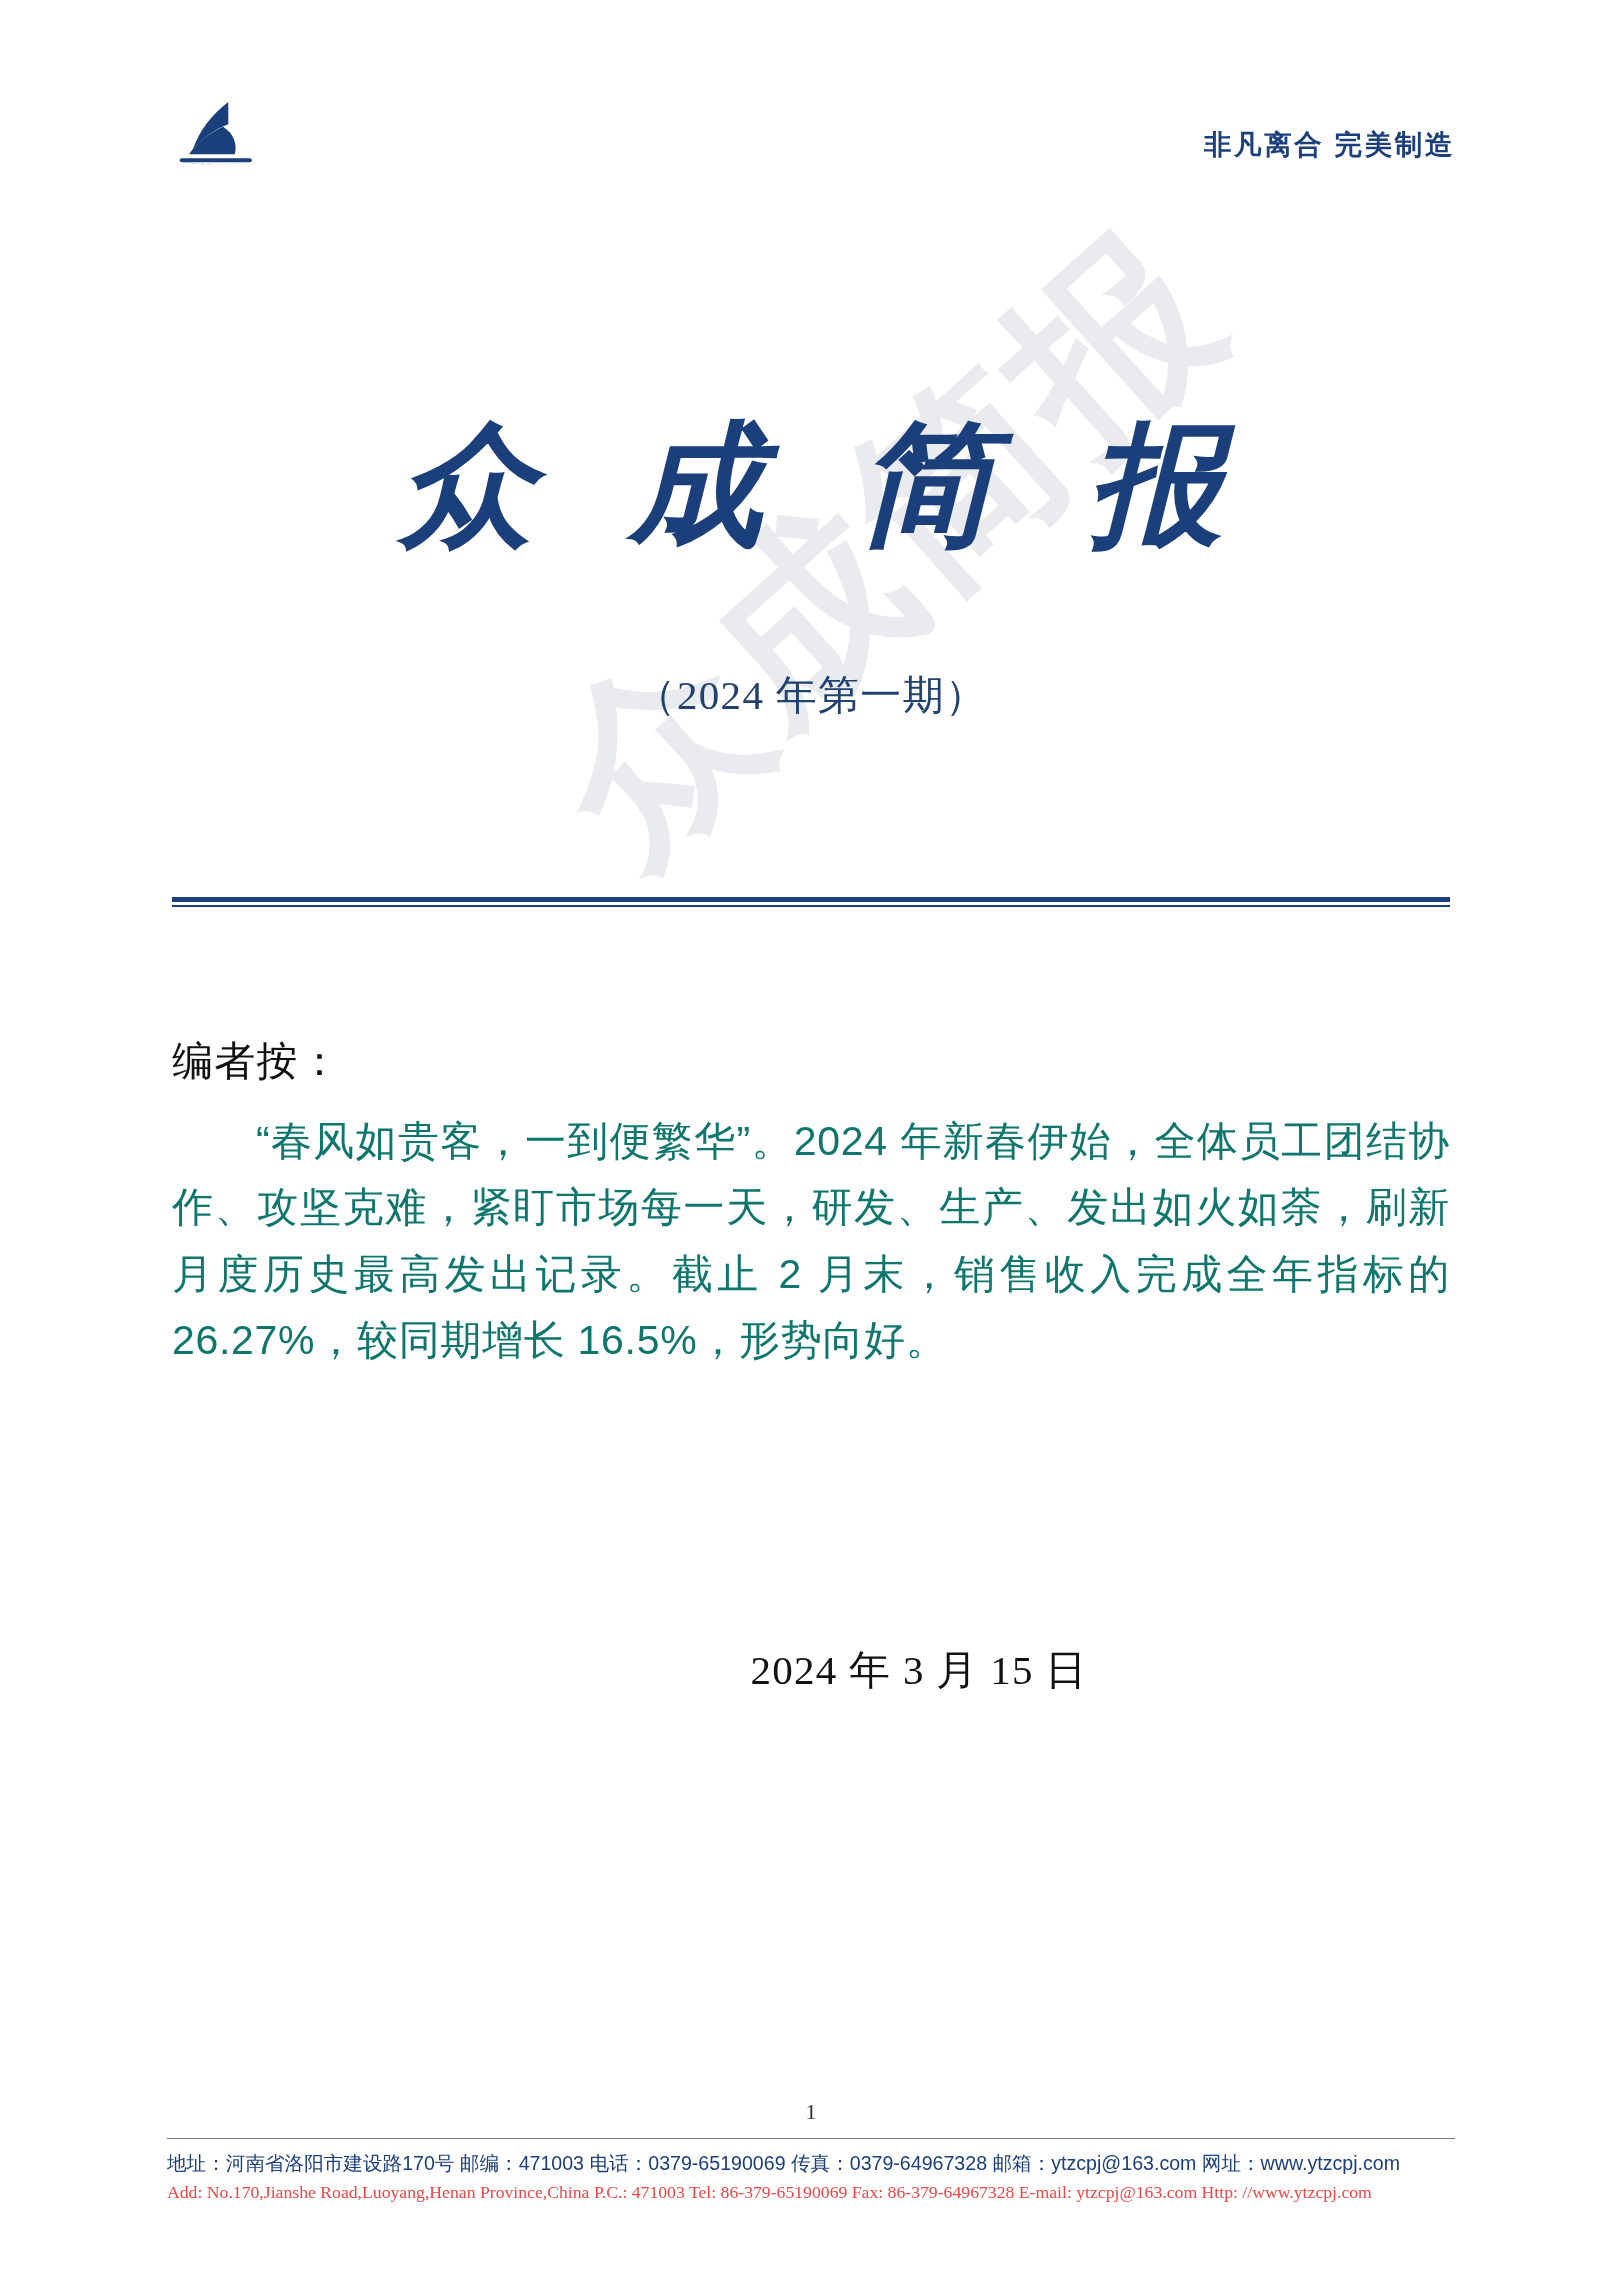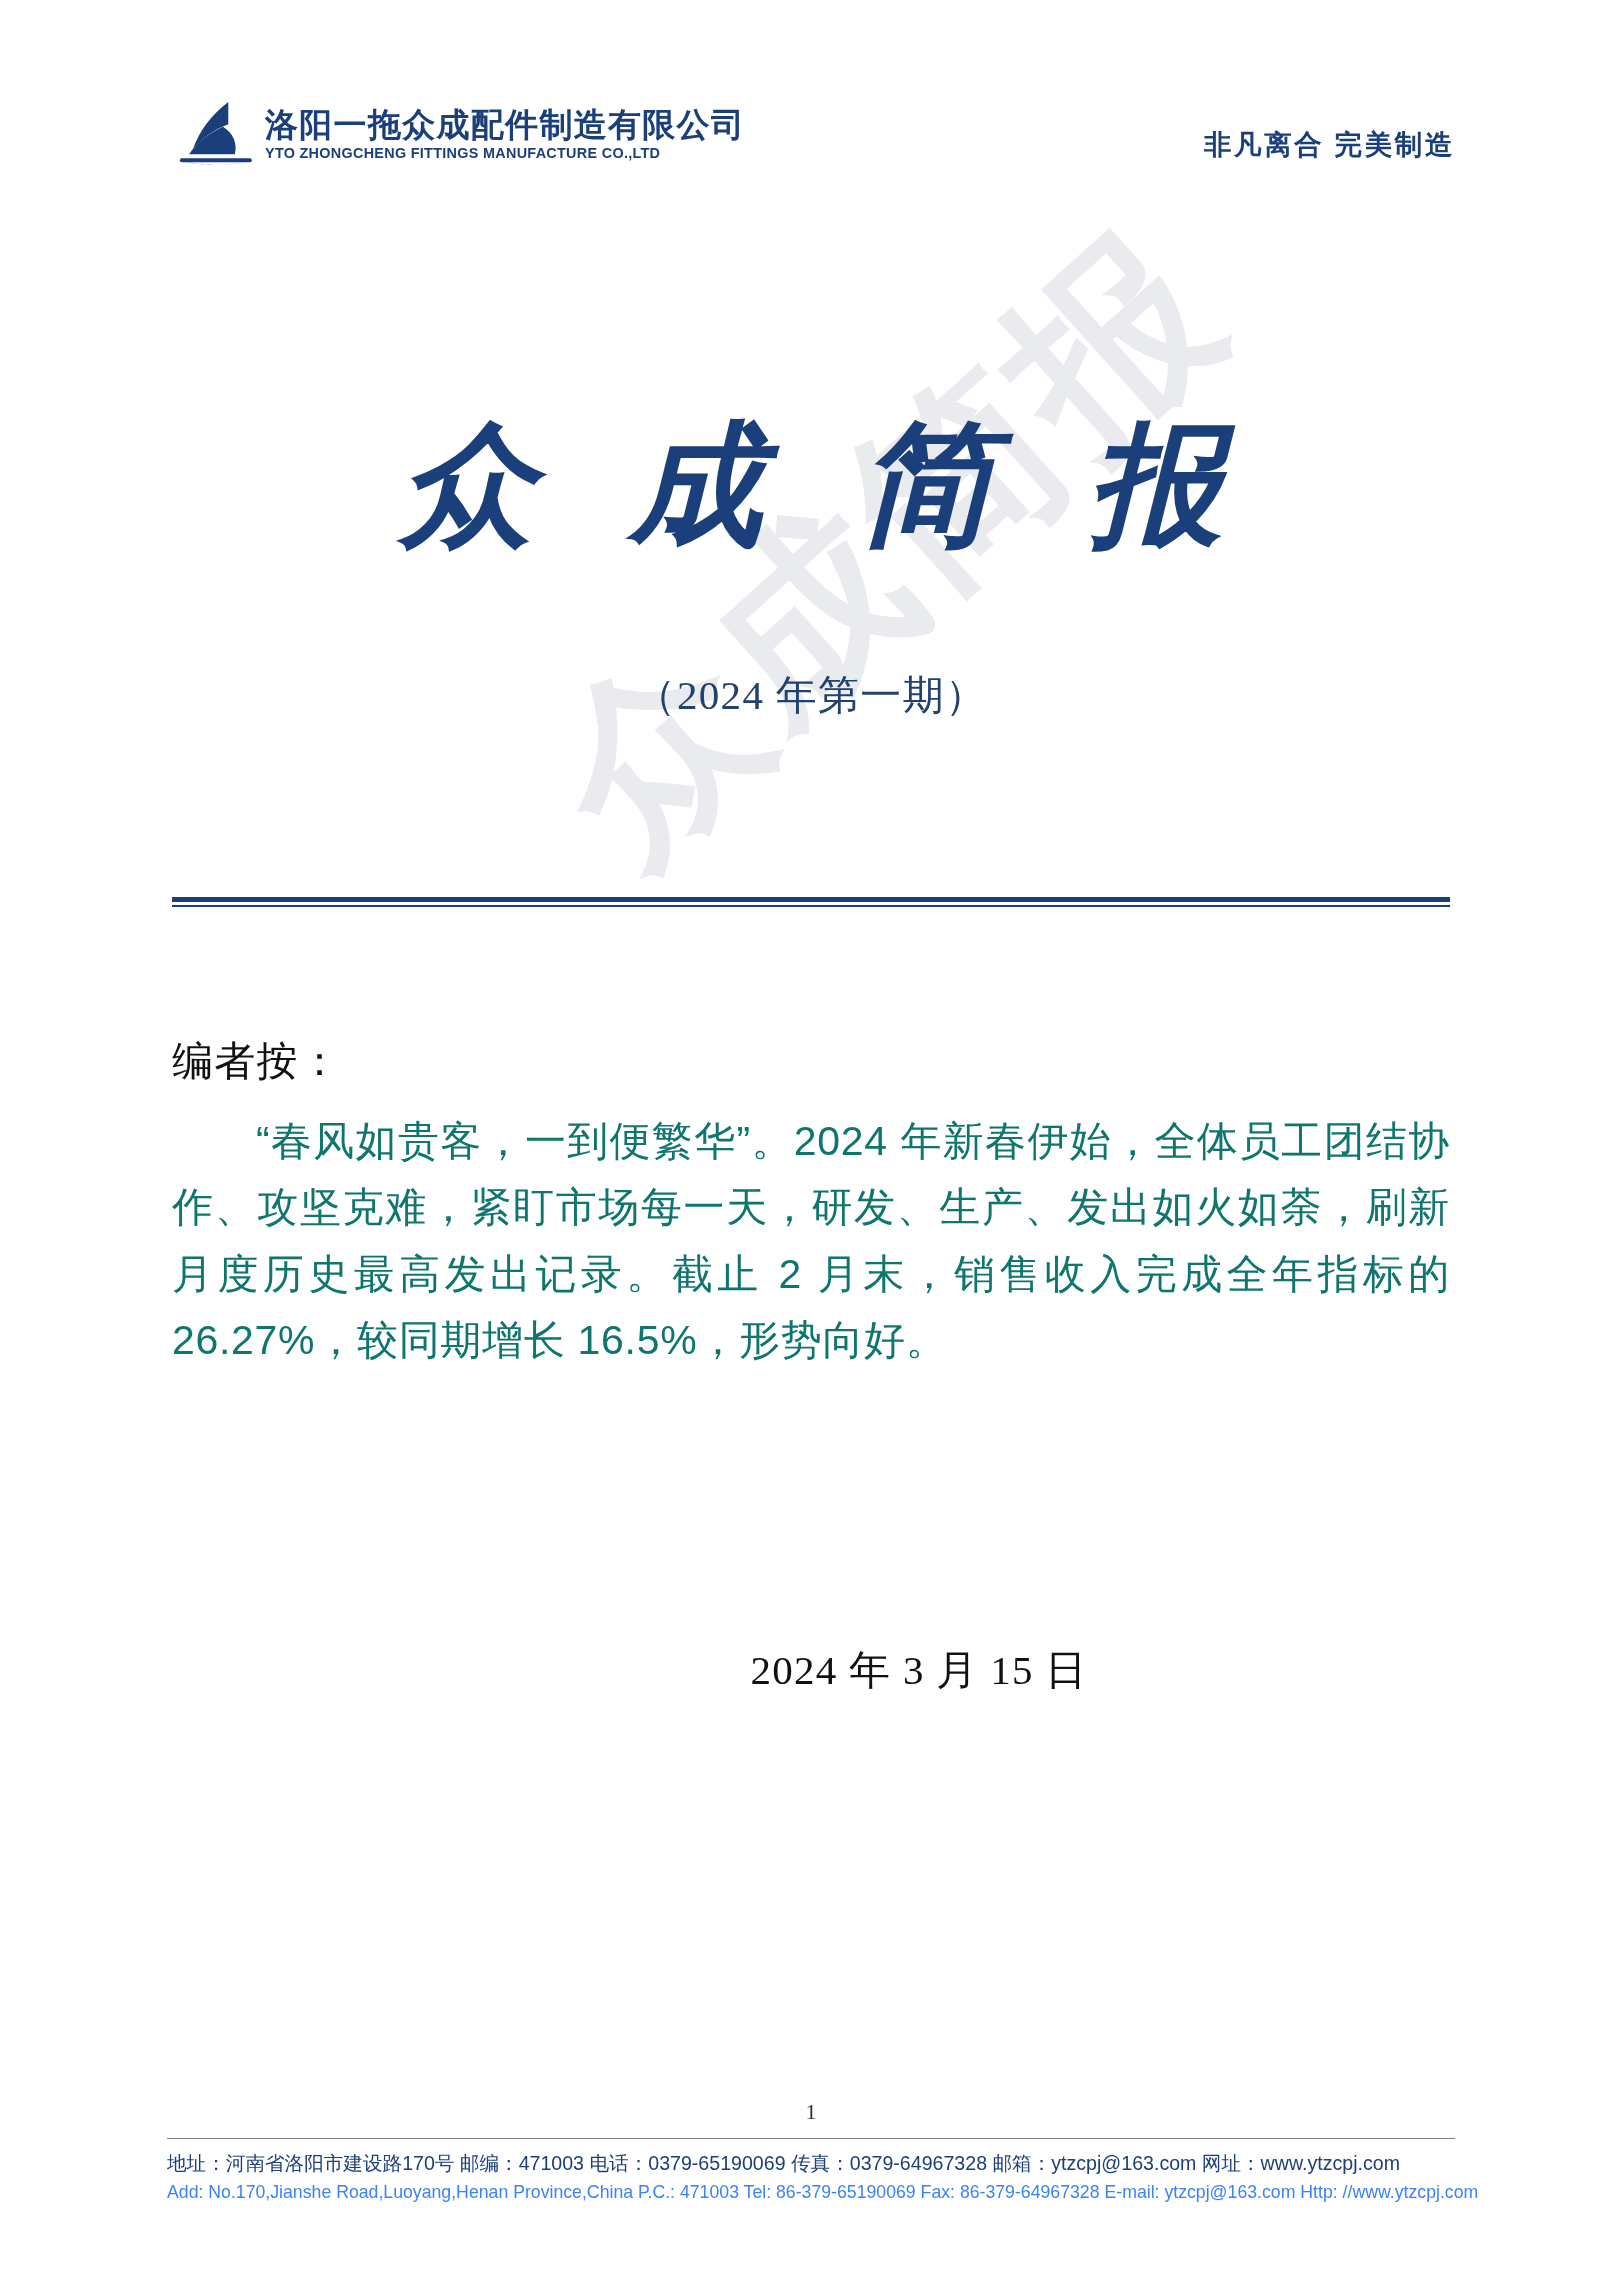--- a/index.html
+++ b/index.html
@@ -206,23 +206,23 @@
   }
   .footer-cn {
     font-family: "Liberation Sans", sans-serif;
     font-size: 19.6px;
     color: #1b3f7a;
     letter-spacing: 0px;
     white-space: nowrap;
     margin-bottom: 5.2px;
   }
   .footer-en {
-    font-family: Liberation Sans, sans-serif;
+    font-family: Liberation Serif, serif;
     font-size: 17.7px;
-    color: #3b82f6;
+    color: #ef4444;
     letter-spacing: 0px;
     white-space: nowrap;
   }
 </style>
 </head>
 <body>
 
 <div class="page">
 
   <div class="watermark">众成简报</div>
@@ -230,24 +230,20 @@
   <div class="letterhead">
     <div class="logo-block">
       <div class="logo-mark">
         <svg width="79" height="72" viewBox="0 0 120 110" xmlns="http://www.w3.org/2000/svg">
           <path d="M78 6 C52 26 34 50 24 78 C38 62 56 48 78 40 Z" fill="#1b3f7a"></path>
           <path d="M70 44 C48 54 30 68 18 86 L88 86 C92 70 86 54 70 44 Z" fill="#1b3f7a"></path>
           <path d="M6 96 C34 104 78 104 112 96 C80 104 36 104 6 96 Z" fill="#1b3f7a"></path>
           <rect x="4" y="92" width="110" height="6" rx="3" fill="#1b3f7a"></rect>
         </svg>
       </div>
-      <div class="logo-text">
-        <div class="logo-cn">洛阳一拖众成配件制造有限公司</div>
-        <div class="logo-en">YTO ZHONGCHENG FITTINGS MANUFACTURE CO.,LTD</div>
-      </div>
     </div>
     <div class="slogan">非凡离合 完美制造</div>
   </div>
 
   <div class="doc-title">众 成 简 报</div>
   <div class="doc-issue">（2024 年第一期）</div>
 
   <div class="rule-wrap">
     <div class="rule-thick"></div>
     <div class="rule-thin"></div>

